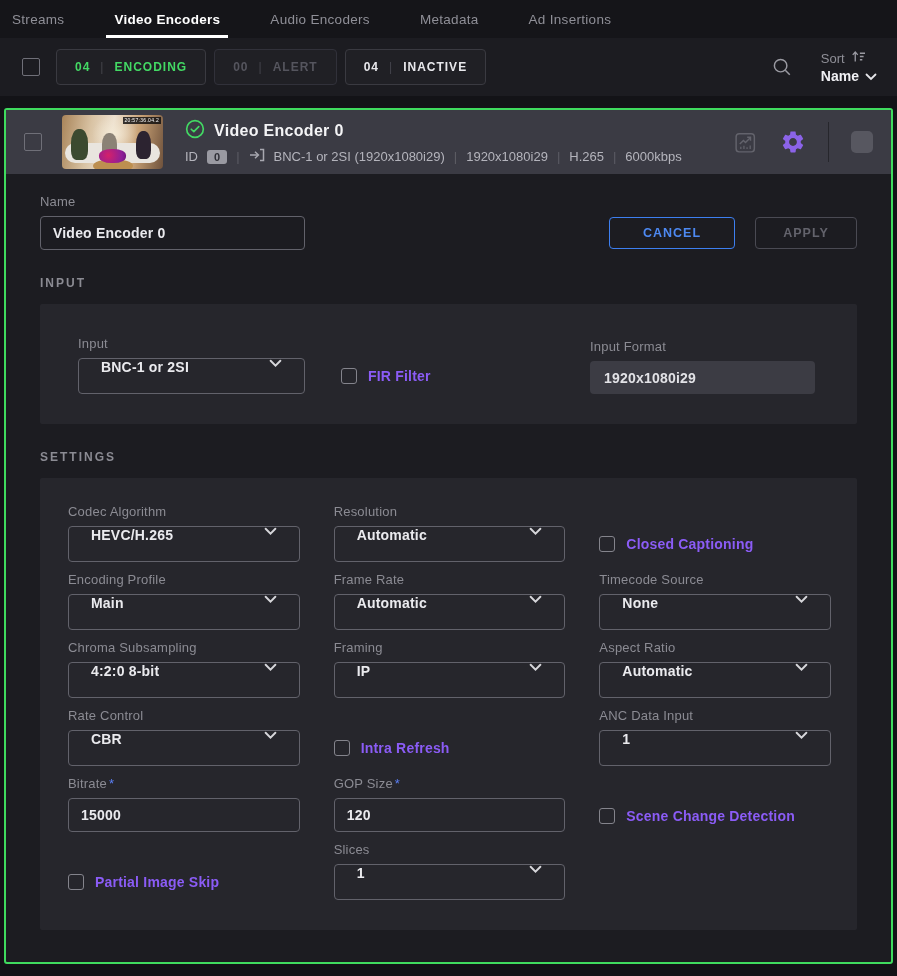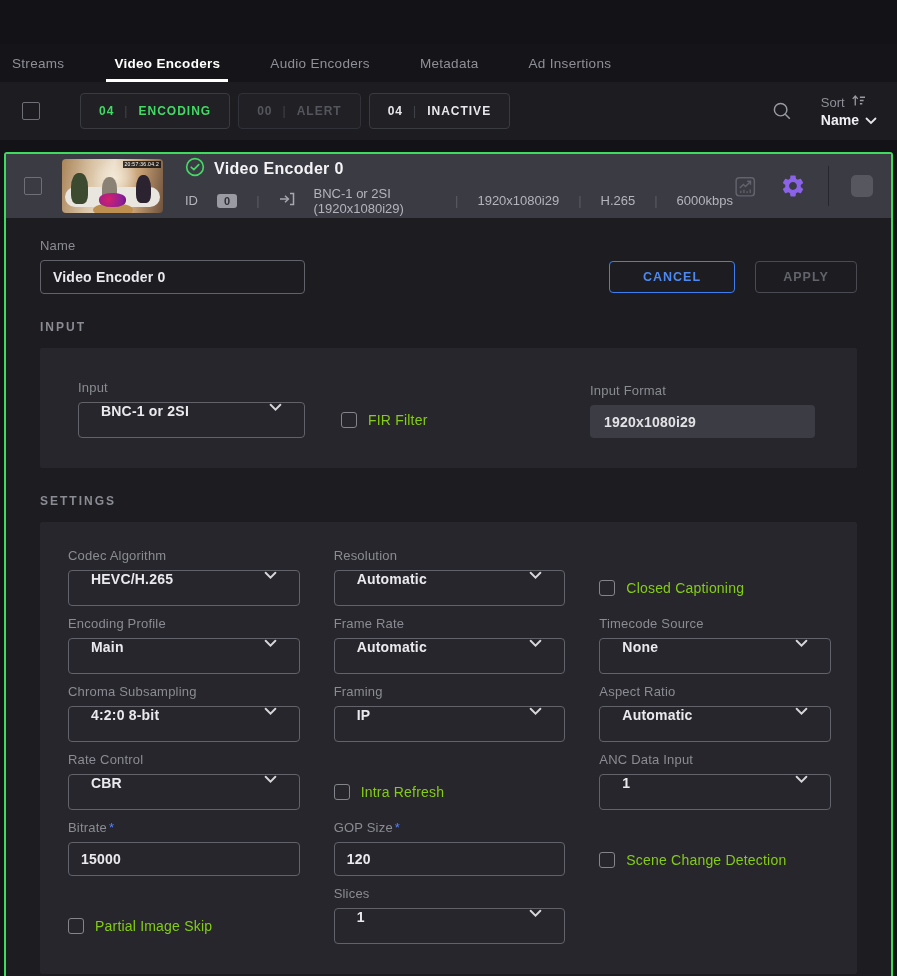--- a/index.html
+++ b/index.html
@@ -4,29 +4,29 @@
 <style>
   * { margin:0; padding:0; box-sizing:border-box; }
   html,body { width:897px; height:976px; overflow:hidden; }
   body {
     background:#131317;
     font-family:"Liberation Sans", sans-serif;
     color:#e6e6ea;
     -webkit-font-smoothing:antialiased;
   }
   
-  .topnav { height:38px; background:#151519; display:flex; align-items:stretch; padding-left:8px;margin-top:44px; }
+  .topnav { height:38px; background:#151519; display:flex; align-items:stretch; padding-left:8px; }
   .tab { position:relative; display:flex; align-items:center; padding:0 4px; margin-right:42px;
          font-size:13.5px; color:#8f8f97; letter-spacing:.3px; cursor:pointer; }
   .tab.active { color:#ffffff; font-weight:bold; }
   .tab.active::after { content:""; position:absolute; left:-4px; right:-4px; bottom:0; height:3px; background:#ffffff; }
   
   .toolbar { height:58px; display:flex; align-items:center; padding:0 14px 0 22px; background:#1c1c21; }
   .cbox { width:18px; height:18px; border:1.5px solid #6f6f78; border-radius:2px; background:transparent; flex:none; cursor:pointer; }
-  .filters { display:flex; gap:8px; margin-left:40px; }
+  .filters { display:flex; gap:8px; margin-left:16px; }
   .fbtn { height:36px; display:flex; align-items:center; gap:10px; padding:0 18px;
           background:#202025; border:1px solid #3a3a41; border-radius:4px;
           font-size:12px; font-weight:bold; letter-spacing:1px; cursor:pointer; }
   .fbtn .sep { color:#44444c; font-weight:normal; }
   .fbtn.encoding { color:#43d964; }
   .fbtn.alert { color:#55555e; border-color:#31313a; }
   .fbtn.inactive { color:#e8e8ec; }
   .toolbar-right { margin-left:auto; display:flex; align-items:center; gap:28px; }
   .search-btn { cursor:pointer; display:flex; }
   .sortbox { display:flex; flex-direction:column; gap:2px; padding-right:6px; cursor:pointer; }
@@ -44,21 +44,21 @@
   .thumb .p2 { position:absolute; left:40px; bottom:11px; width:15px; height:25px; background:#8b8276; border-radius:45% 45% 30% 30%; }
   .thumb .p3 { position:absolute; right:12px; bottom:10px; width:15px; height:28px; background:#2c2330; border-radius:45% 45% 30% 30%; }
   .thumb .table { position:absolute; left:31px; bottom:-4px; width:40px; height:14px; background:#bd8f50; border-radius:50%; }
   .thumb .flowers { position:absolute; left:37px; bottom:6px; width:27px; height:14px; border-radius:45%;
                     background:radial-gradient(circle at 35% 45%,#d4216a,#8e1f98 70%,#6d1578); }
   .thumb .tc { position:absolute; top:2px; right:2px; background:rgba(10,10,12,.8); color:#fff;
                font-size:5px; line-height:7px; padding:0 2px; letter-spacing:.3px; }
   .enc-info { margin-left:22px; display:flex; flex-direction:column; gap:5px; }
   .enc-title-row { display:flex; align-items:center; gap:9px; }
   .enc-title { font-size:16px; font-weight:bold; color:#f4f4f6; letter-spacing:.3px; }
-  .enc-meta { display:flex; align-items:center; gap:19px; font-size:13px; color:#b4b4bc; }
+  .enc-meta { display:flex; align-items:center; gap:9px; font-size:13px; color:#b4b4bc; }
   .idbadge { background:#9a9aa2; color:#2f2f36; font-size:11px; font-weight:bold; border-radius:3px; padding:1px 7px; }
   .mdiv { color:#5c5c64; }
   .hdr-icons { margin-left:auto; display:flex; align-items:center; gap:22px; }
   .icon-btn { display:flex; align-items:center; justify-content:center; cursor:pointer; }
   .vdiv { width:1px; height:40px; background:#26262c; }
   .stop-sq { width:22px; height:22px; background:#575760; border-radius:5px; cursor:pointer; }
   
   .card-body { padding:20px 34px 20px 34px; }
   .flabel { font-size:13px; color:#8b8b93; margin-bottom:7px; letter-spacing:.2px; }
   .star { color:#5b7ff5; margin-left:2px; font-size:13px; }
@@ -74,21 +74,21 @@
   .section-label { font-size:12px; color:#8b8b93; letter-spacing:2px; font-weight:bold; }
   .panel { background:#26262c; border-radius:2px; margin-top:14px; }
   .input-panel { padding:32px 40px 30px 38px; display:flex; align-items:flex-end; }
   .select { height:36px; border:1px solid #62626b; border-radius:4px; display:flex; 
             padding:0 22px; cursor:pointer; background:transparent; }
   .select .sval { font-size:14px; font-weight:bold; color:#eaeaee; letter-spacing:.2px; }
   .select .chev { margin-left:auto; color:#d6d6da; display:flex; }
   .w227 { width:227px; }
   .cbrow { display:flex; align-items:center; gap:11px; }
   .cb { width:16px; height:16px; border:1.5px solid #84848c; border-radius:3px; background:transparent; flex:none; cursor:pointer; }
-  .cblabel { font-size:14px; font-weight:normal; color:#84cc16; letter-spacing:.2px; }
+  .cblabel { font-size:14px; font-weight:bold; color:#8b5cf6; letter-spacing:.2px; }
   .fir-group { margin-left:36px; padding-bottom:10px; }
   .fmt-group { margin-left:auto; margin-right:2px; }
   .ro-field { width:225px; height:33px; background:#3c3c44; border-radius:4px; display:flex; align-items:center;
               padding:0 14px; font-size:14px; font-weight:bold; color:#e2e2e6; letter-spacing:.2px; }
   .settings-panel { padding:26px 26px 30px 28px; display:grid;
                     grid-template-columns:1fr 1fr 1fr; column-gap:34px; row-gap:10px; }
   .cell .select, .cell .tinput { width:100%; }
   .cbcell { display:flex; align-items:flex-start; gap:11px; margin-top:32px; }
   .mt-sec { margin-top:26px; }
 </style>

